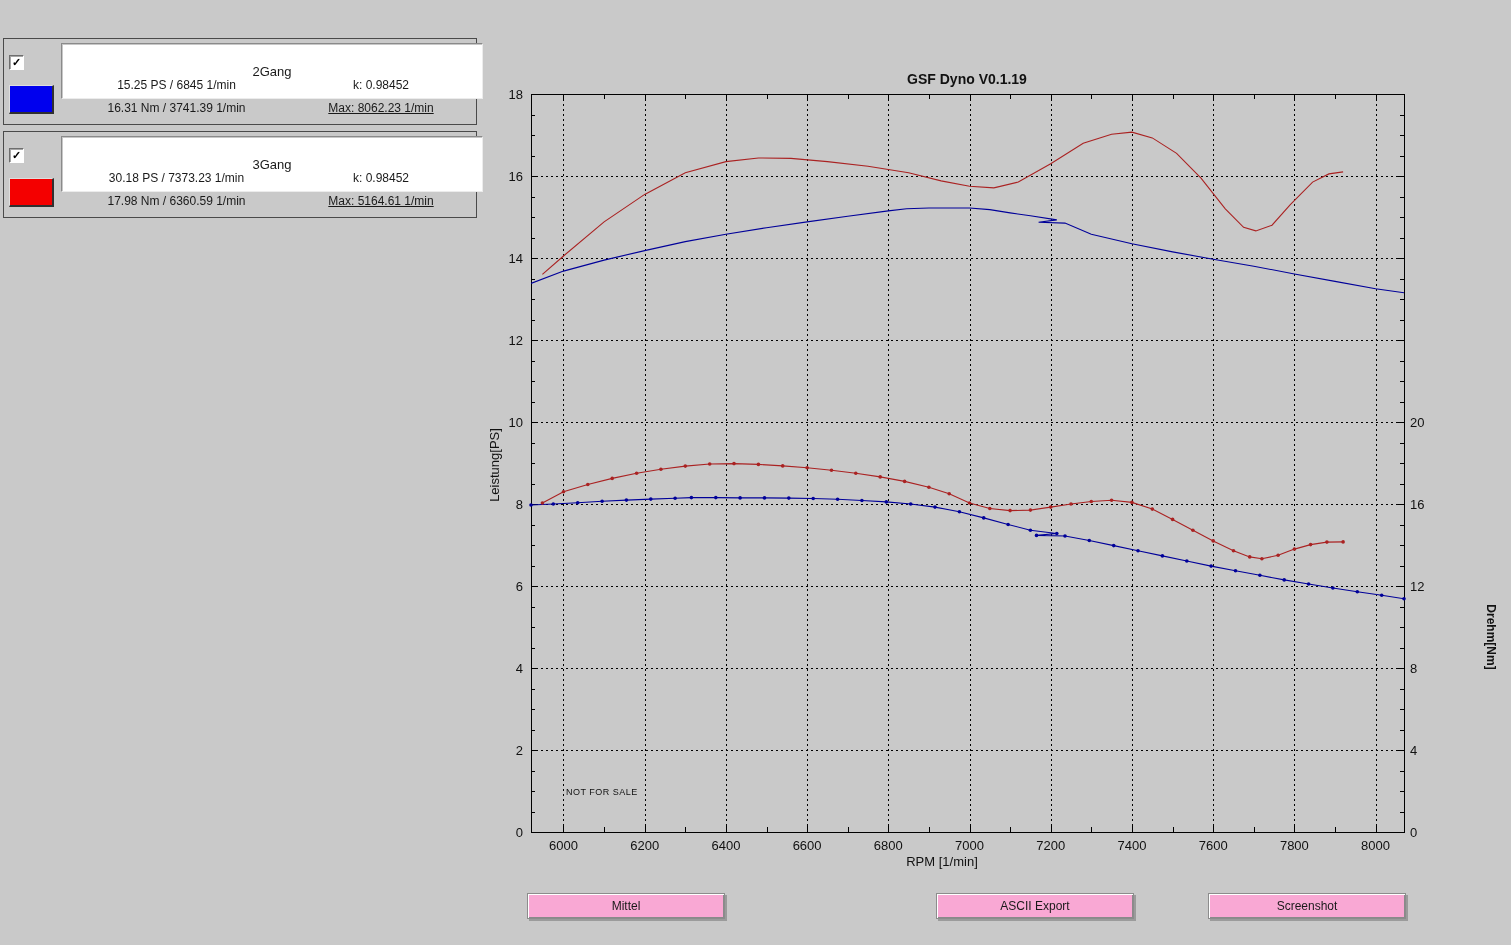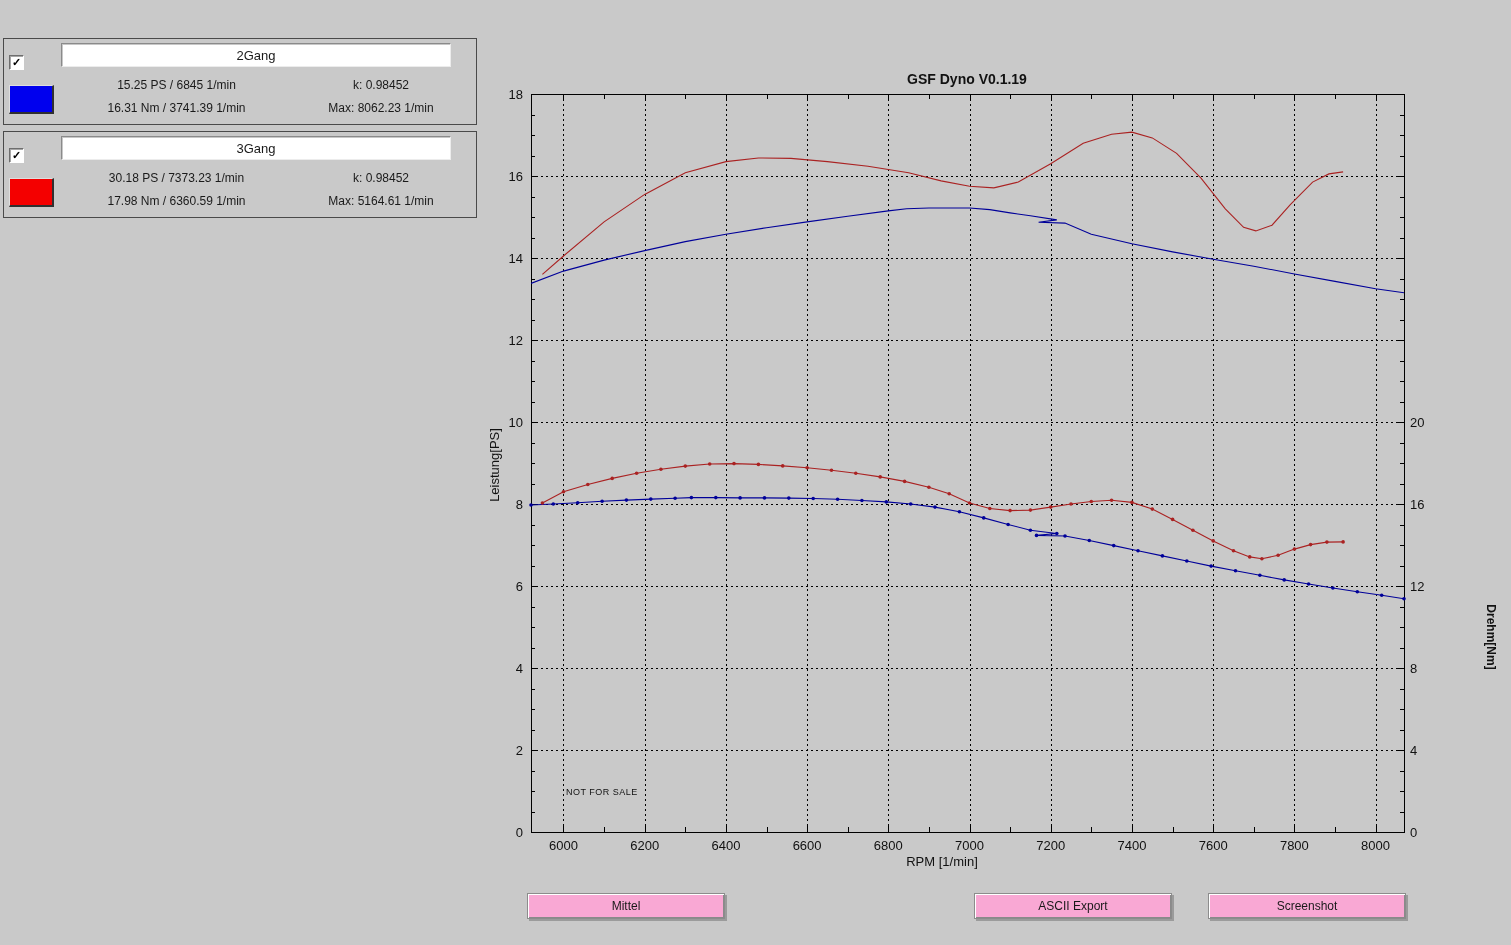--- a/index.html
+++ b/index.html
@@ -5,28 +5,28 @@
   html,body{margin:0;padding:0;}
   .screen{position:relative;width:1511px;height:945px;background:#c9c9c9;overflow:hidden;
           font-family:"Liberation Sans",sans-serif;color:#1a1a1a;}
   .legend-panel{position:absolute;left:3px;width:472px;height:85px;border:1px solid #4a4a4a;background:#c9c9c9;}
   .panel-checkbox{position:absolute;left:5px;top:16px;width:13px;height:13px;background:#fff;
           border-top:1px solid #6e6e6e;border-left:1px solid #6e6e6e;border-bottom:1px solid #fff;border-right:1px solid #fff;
           box-shadow:inset 1px 1px 0 rgba(0,0,0,.35);font-size:11px;line-height:12px;text-align:center;font-weight:bold;color:#000;cursor:default;}
   .panel-name{position:absolute;left:57px;top:4px;width:388px;height:22px;background:#fff;
           border:1px solid #8a8a8a;border-bottom-color:#ececec;border-right-color:#ececec;
           box-shadow:inset 1px 1px 0 rgba(0,0,0,.22);
-          text-align:center;font-size:13px;font-family:"Liberation Sans",sans-serif;color:#1a1a1a;padding:0;}
+          text-align:center;font-size:13px;font-family:"Liberation Sans",sans-serif;color:#1a1a1a;padding:16px;}
   .panel-swatch{position:absolute;left:5px;top:46px;width:42px;height:26px;
           border-top:1px solid #dedede;border-left:1px solid #dedede;border-bottom:2px solid #303030;border-right:2px solid #303030;}
   .ptext{position:absolute;font-size:12px;white-space:nowrap;text-align:center;}
   .t-l1l{left:60px;top:39px;width:225px;}
   .t-l1r{left:294px;top:39px;width:166px;}
   .t-l2l{left:60px;top:62px;width:225px;}
-  .t-l2r{left:294px;top:62px;width:166px;}
+  .t-l2r{left:294px;top:62px;width:166px;text-decoration:underline;}
   .win-btn{position:absolute;top:893px;width:198px;height:26px;background:#f9a8d4;
           border:1px solid #8c8c8c;box-sizing:border-box;
           box-shadow:inset 1px 1px 0 #ffffff,inset -1px -1px 0 #8a8a8a,2px 2px 0 rgba(110,110,110,.5);
           font-size:12px;text-align:center;line-height:24px;cursor:default;}
   #chart-svg{position:absolute;left:0;top:0;}
   .grid{stroke:#000;stroke-width:1;stroke-dasharray:2,3;shape-rendering:crispEdges;}
   .axisbox{fill:none;stroke:#000;stroke-width:1;shape-rendering:crispEdges;}
   .tickmark{stroke:#000;stroke-width:1;shape-rendering:crispEdges;}
   .ticklabel{font-size:13px;fill:#111;font-family:"Liberation Sans",sans-serif;}
   .axtitle{fill:#111;font-family:"Liberation Sans",sans-serif;}
@@ -310,16 +310,16 @@
     <div class="panel-checkbox">✓</div>
     <input class="panel-name" type="text" value="3Gang" style="">
     <div class="panel-swatch" id="swatch-1" style="background: rgb(244, 0, 0);"></div>
     <div class="ptext t-l1l">30.18 PS / 7373.23 1/min</div>
     <div class="ptext t-l1r">k: 0.98452</div>
     <div class="ptext t-l2l">17.98 Nm / 6360.59 1/min</div>
     <div class="ptext t-l2r">Max: 5164.61 1/min</div>
   </div>
 
   <div class="win-btn" style="left:527px;">Mittel</div>
-  <div class="win-btn" style="left:974px;">ASCII Export</div>
+  <div class="win-btn" style="left:936px;">ASCII Export</div>
   <div class="win-btn" style="left:1208px;text-align:center;">Screenshot</div>
 
 </div>
 
 </body></html>

